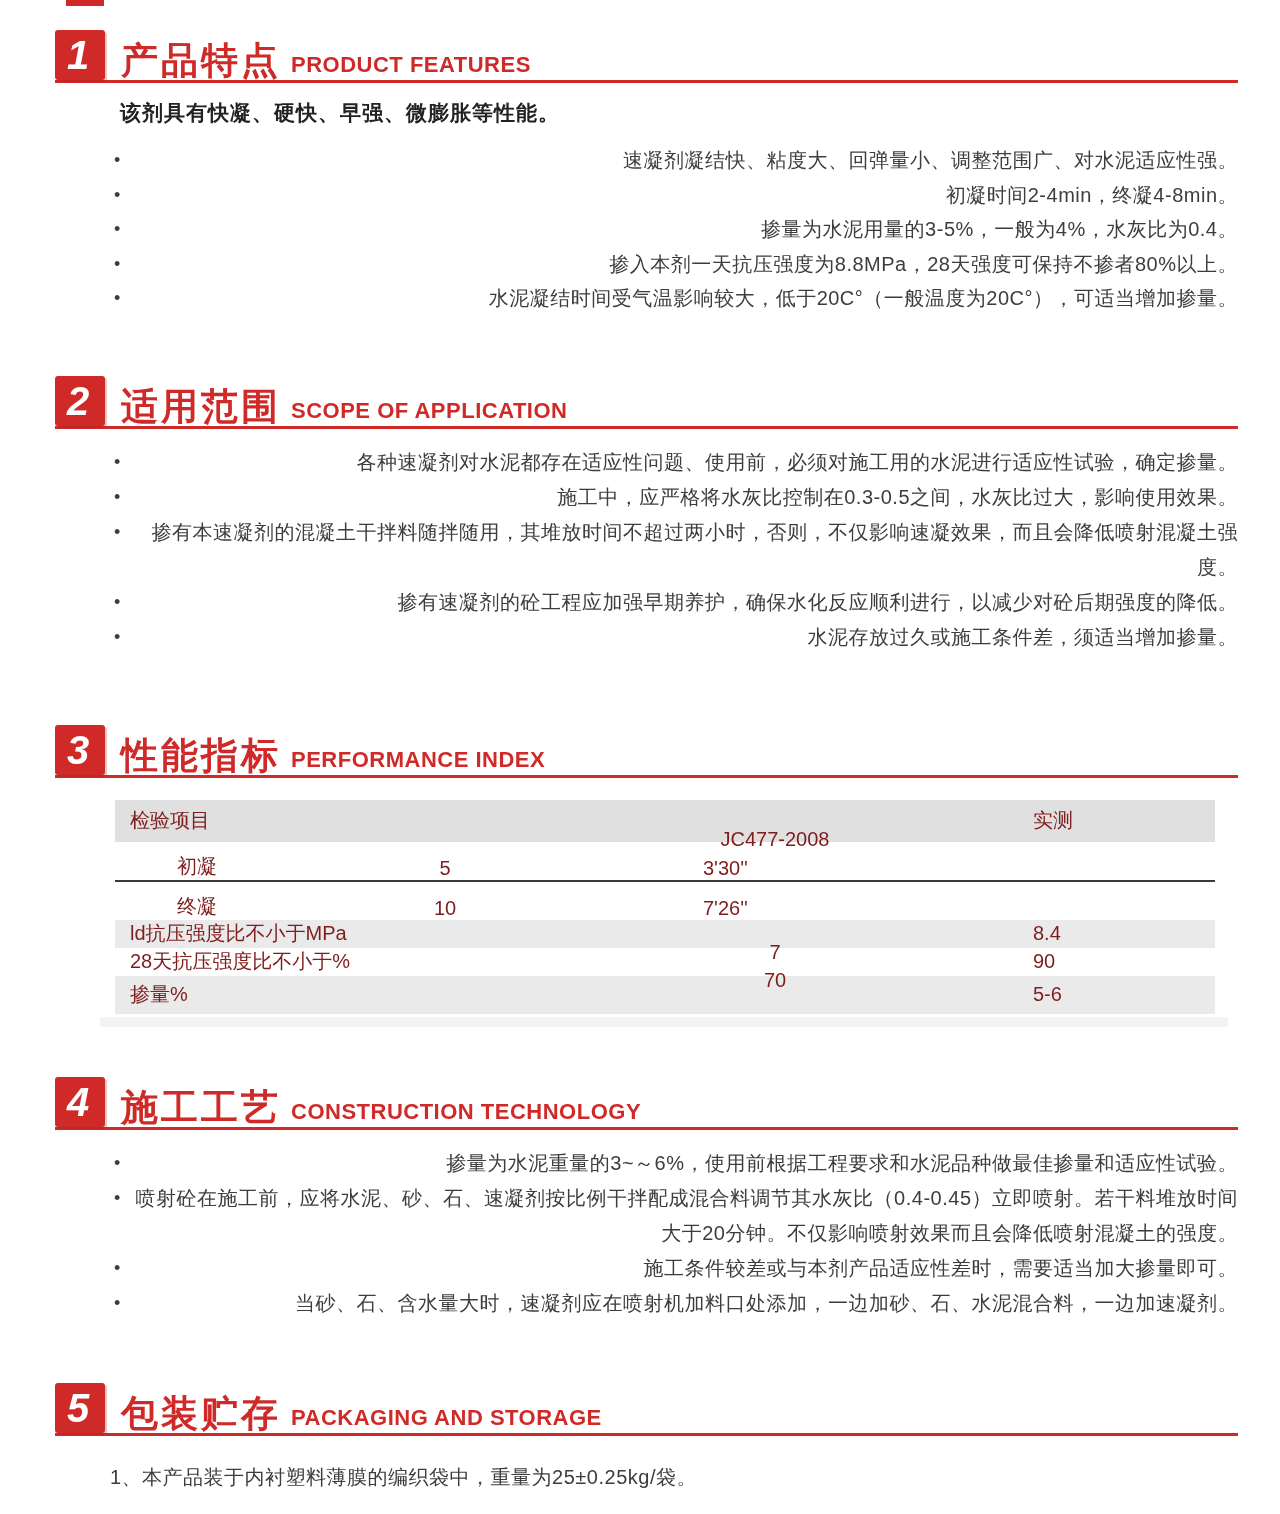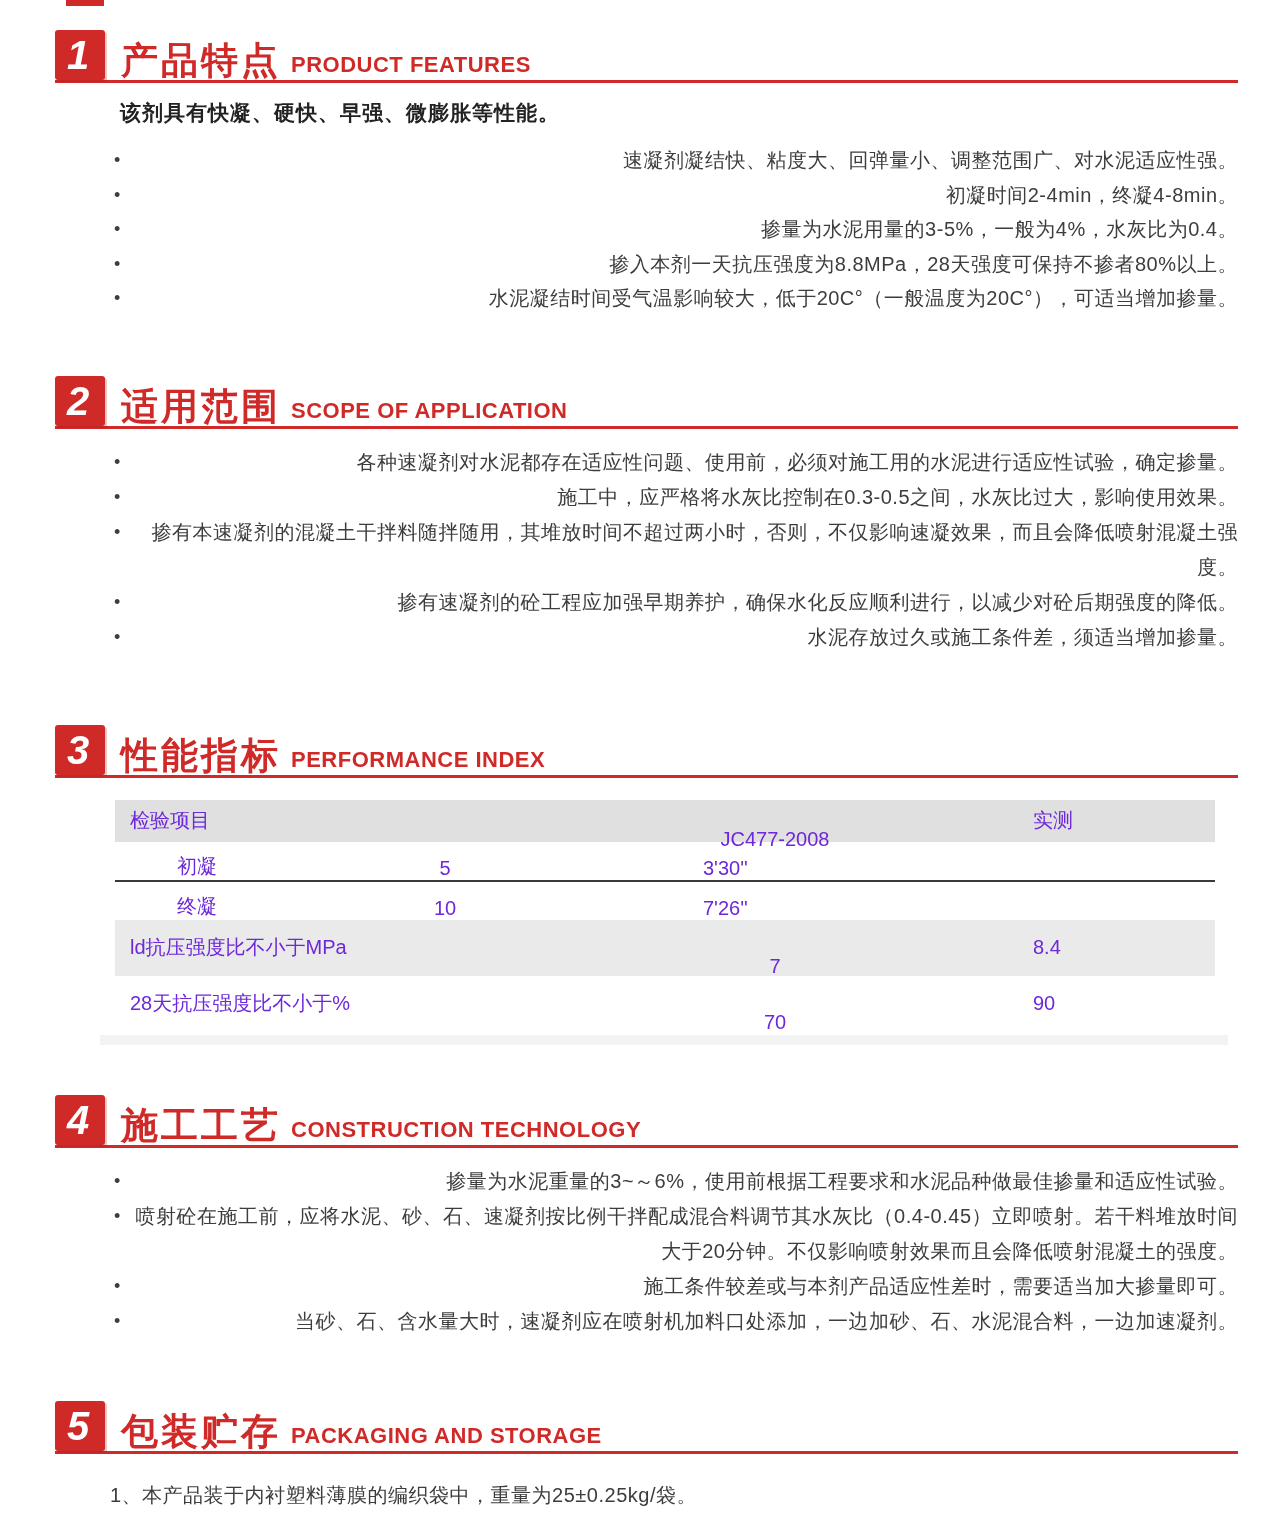--- a/index.html
+++ b/index.html
@@ -69,41 +69,41 @@
   ul.bullets li::before{
     content:"\2022";
     position:absolute;left:2px;top:0;
     font-size:18px;color:#3d3d3d;
   }
   .s2 ul.bullets li, .s4 ul.bullets li{line-height:35px;}
 
   
   .ptable{
     margin:22px 0 0 60px;width:1100px;
-    font-size:20px;color:#6d28d9;
+    font-size:20px;color:#7f1d1d;
   }
   .t-row{display:flex;align-items:center;}
   .t-head{background:#e0e0e0;height:42px;}
   .c-item{width:490px;padding-left:15px;box-sizing:border-box;}
   .c-std{width:340px;text-align:center;margin-top:37px;}
   .c-meas{width:270px;padding-left:88px;box-sizing:border-box;}
   .t-group{display:flex;background:#ffffff;}
   .g-label{
     width:330px;padding-left:15px;box-sizing:border-box;
     display:flex;align-items:center;
   }
   .g-rows{flex:1;}
   .g-row{display:flex;align-items:flex-end;height:38px;}
   .g-sub{width:160px;padding-left:62px;box-sizing:border-box;}
   .g-std{width:340px;text-align:center;}
   .g-meas{flex:1;padding-left:88px;box-sizing:border-box;}
   .g-divider{height:2px;background:#3a3a3a;}
   .t-alt{background:#eaeaea;}
   .t-plain{background:#ffffff;}
-  .t-r{height:56px;}
+  .t-r{height:28px;}
   .t-r-last{height:38px;}
   .table-shadow{
     height:10px;background:#f3f3f3;
     width:1128px;margin:3px 0 0 45px;
   }
 
   .numbered{margin:24px 0 0 55px;}
   .numbered div{
     font-size:20px;line-height:35.5px;letter-spacing:0.5px;
   }
@@ -185,20 +185,25 @@
       <div class="c-std">7</div>
       <div class="c-meas">8.4</div>
     </div>
 
     <div class="t-row t-plain t-r">
       <div class="c-item">28天抗压强度比不小于%</div>
       <div class="c-std">70</div>
       <div class="c-meas">90</div>
     </div>
 
+    <div class="t-row t-alt t-r-last">
+      <div class="c-item">掺量%</div>
+      <div class="c-std"></div>
+      <div class="c-meas">5-6</div>
+    </div>
   </div>
   <div class="table-shadow"></div>
 </div>
 
 <div class="section s4">
   <div class="sec-header">
     <div class="badge">
       <span>4</span>
     </div>
     <h2 class="zh-title">施工工艺</h2>

